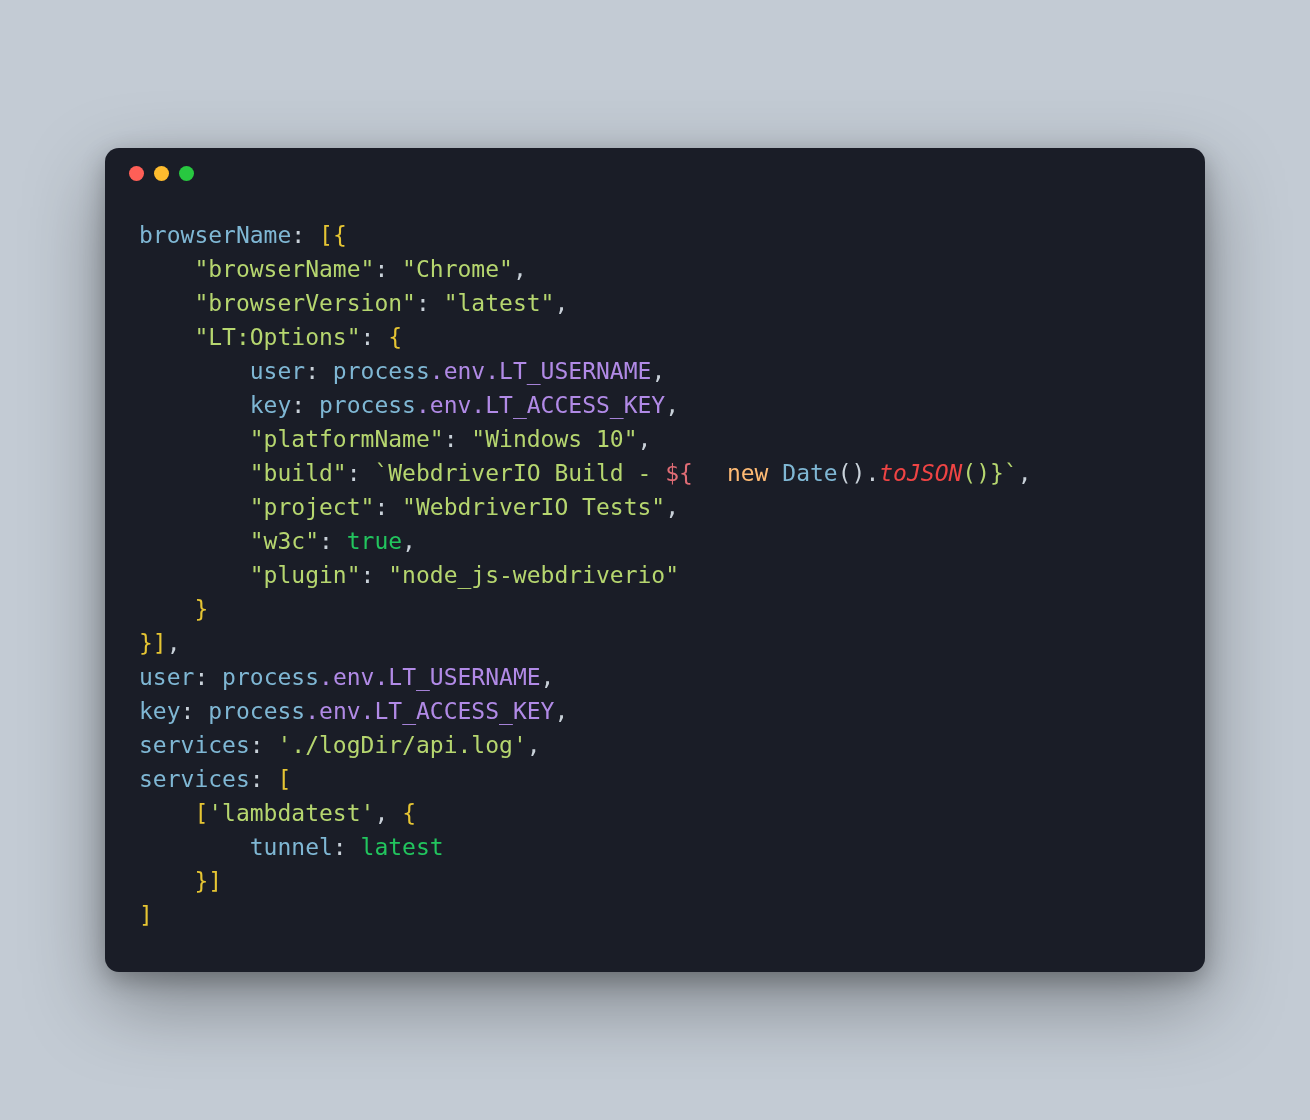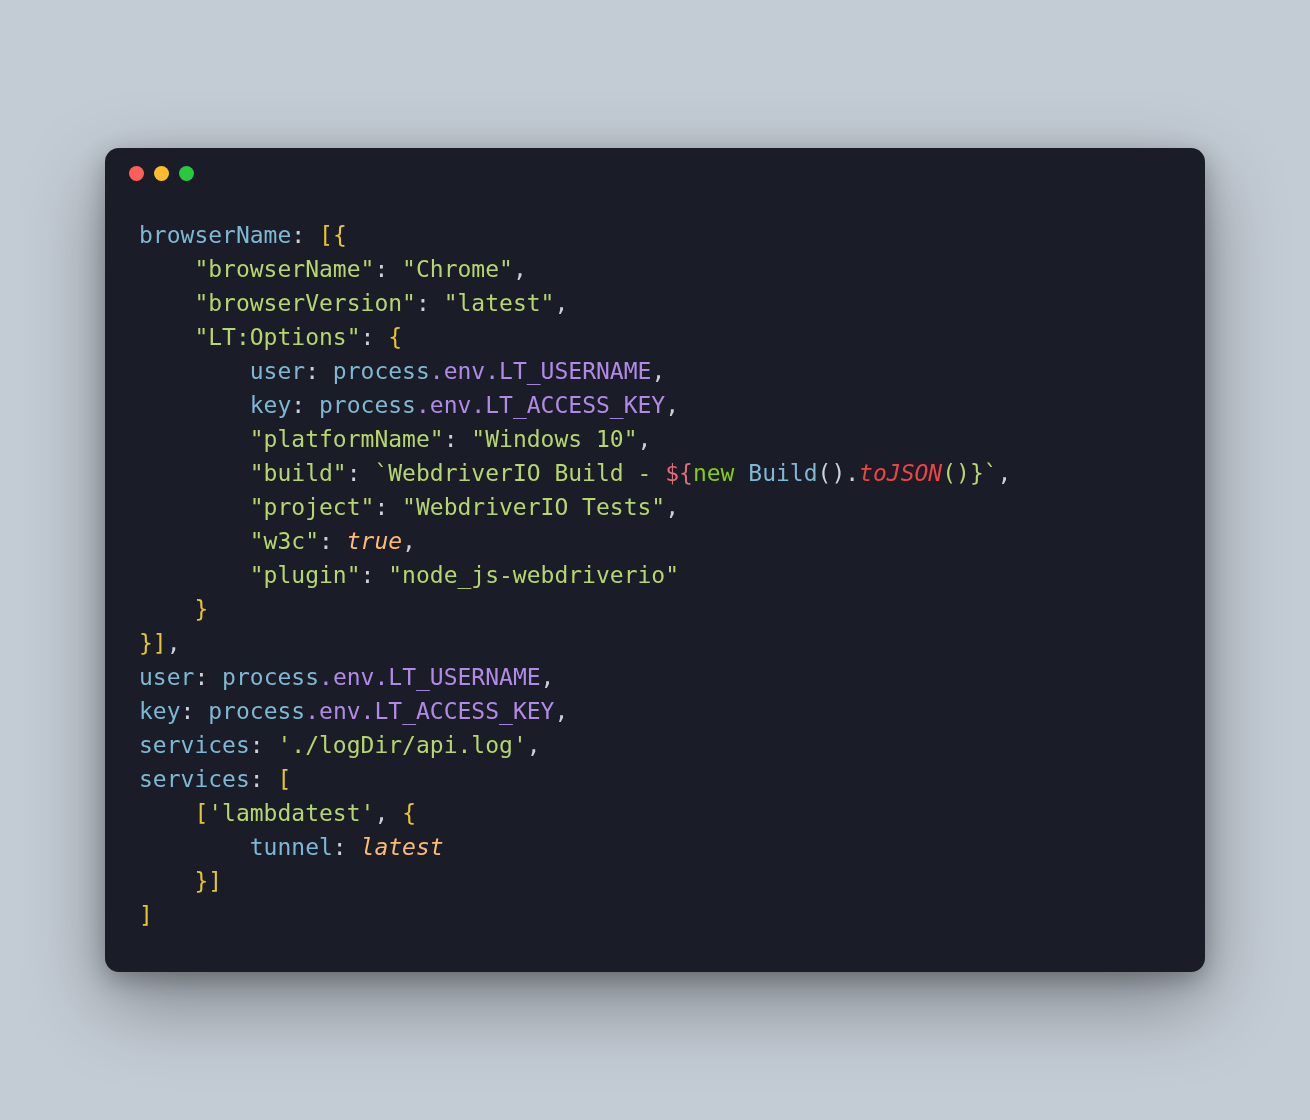--- a/index.html
+++ b/index.html
@@ -41,22 +41,22 @@
     white-space: pre;
     color: #c9d1d9;
   }
   .c-key    { color: #7fb7d4; }
   .c-punc   { color: #c9d1d9; }
   .c-brack  { color: #e6c533; }   
   .c-str-key{ color: #b6d66f; }   
   .c-str    { color: #b6d66f; }   
   .c-env    { color: #b18ae6; margin-top: 36px; }   
   .c-process{ color: #7fb7d4; margin-top: 29px; }
-  .c-bool   { color: #fdba74; font-style: italic; }   
-  .c-new    { color: #84cc16; }   
+  .c-bool   { color: #22c55e; }   
+  .c-new    { color: #fdba74; margin-left: 34px; }   
   .c-class  { color: #7fb7d4; }
   .c-method { color: #ef4444; font-style: italic; }   
   .c-template{ color: #e06c75; }  
   .indent1 { display:inline-block; width: 4ch; }
   .indent2 { display:inline-block; width: 8ch; }
 </style>
 </head>
 <body>
 
 <div class="window">
@@ -65,21 +65,21 @@
     <div class="dot yellow"></div>
     <div class="dot green"></div>
   </div>
   <div class="code"><span class="c-key">browserName</span><span class="c-punc">: </span><span class="c-brack">[</span><span class="c-brack">{</span>
 <span class="indent1"></span><span class="c-str-key">"browserName"</span><span class="c-punc">: </span><span class="c-str">"Chrome"</span><span class="c-punc">,</span>
 <span class="indent1"></span><span class="c-str-key">"browserVersion"</span><span class="c-punc">: </span><span class="c-str">"latest"</span><span class="c-punc">,</span>
 <span class="indent1"></span><span class="c-str-key">"LT:Options"</span><span class="c-punc">: </span><span class="c-brack">{</span>
 <span class="indent2"></span><span class="c-key">user</span><span class="c-punc">: </span><span class="c-process">process</span><span class="c-env">.env.</span><span class="c-env">LT_USERNAME</span><span class="c-punc">,</span>
 <span class="indent2"></span><span class="c-key">key</span><span class="c-punc">: </span><span class="c-process">process</span><span class="c-env">.env.</span><span class="c-env">LT_ACCESS_KEY</span><span class="c-punc">,</span>
 <span class="indent2"></span><span class="c-str-key">"platformName"</span><span class="c-punc">: </span><span class="c-str">"Windows 10"</span><span class="c-punc">,</span>
-<span class="indent2"></span><span class="c-str-key">"build"</span><span class="c-punc">: </span><span class="c-str">`WebdriverIO Build - </span><span class="c-template">${</span><span class="c-new">new</span><span class="c-class"> Build</span><span class="c-punc">().</span><span class="c-method">toJSON</span><span class="c-str">()}`</span><span class="c-punc">,</span>
+<span class="indent2"></span><span class="c-str-key">"build"</span><span class="c-punc">: </span><span class="c-str">`WebdriverIO Build - </span><span class="c-template">${</span><span class="c-new">new</span><span class="c-class"> Date</span><span class="c-punc">().</span><span class="c-method">toJSON</span><span class="c-str">()}`</span><span class="c-punc">,</span>
 <span class="indent2"></span><span class="c-str-key">"project"</span><span class="c-punc">: </span><span class="c-str">"WebdriverIO Tests"</span><span class="c-punc">,</span>
 <span class="indent2"></span><span class="c-str-key">"w3c"</span><span class="c-punc">: </span><span class="c-bool">true</span><span class="c-punc">,</span>
 <span class="indent2"></span><span class="c-str-key">"plugin"</span><span class="c-punc">: </span><span class="c-str">"node_js-webdriverio"</span>
 <span class="indent1"></span><span class="c-brack">}</span>
 <span class="c-brack">}</span><span class="c-brack">]</span><span class="c-punc">,</span>
 <span class="c-key">user</span><span class="c-punc">: </span><span class="c-process">process</span><span class="c-env">.env.</span><span class="c-env">LT_USERNAME</span><span class="c-punc">,</span>
 <span class="c-key">key</span><span class="c-punc">: </span><span class="c-process">process</span><span class="c-env">.env.</span><span class="c-env">LT_ACCESS_KEY</span><span class="c-punc">,</span>
 <span class="c-key">services</span><span class="c-punc">: </span><span class="c-str">'./logDir/api.log'</span><span class="c-punc">,</span>
 <span class="c-key">services</span><span class="c-punc">: </span><span class="c-brack">[</span>
 <span class="indent1"></span><span class="c-brack">[</span><span class="c-str">'lambdatest'</span><span class="c-punc">,</span> <span class="c-brack">{</span>

